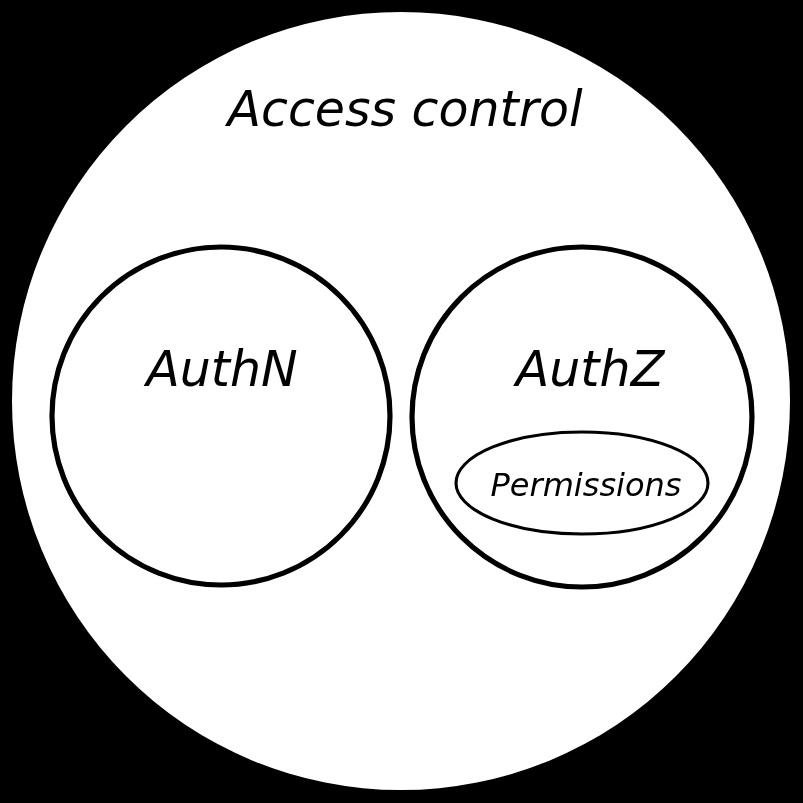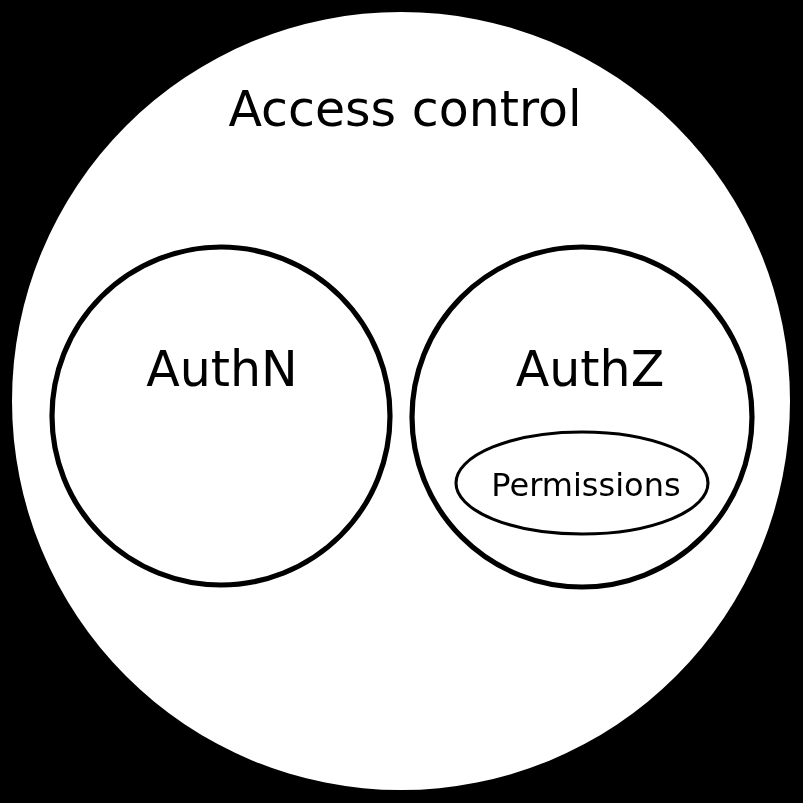--- a/index.html
+++ b/index.html
@@ -12,20 +12,21 @@
     width: 803px;
     height: 803px;
     overflow: hidden;
     font-family: "DejaVu Sans", sans-serif;
   }
   #diagram-root {
     position: relative;
     width: 803px;
     height: 803px;
     background: #eab308;
+    font-style: italic;
   }
   svg#venn-diagram {
     display: block;
     width: 803px;
     height: 803px;
   }
   .shape-fill-white { fill: #ffffff; }
   .shape-stroke-none { stroke: none; }
   .circle-inner {
     fill: #ffffff;

